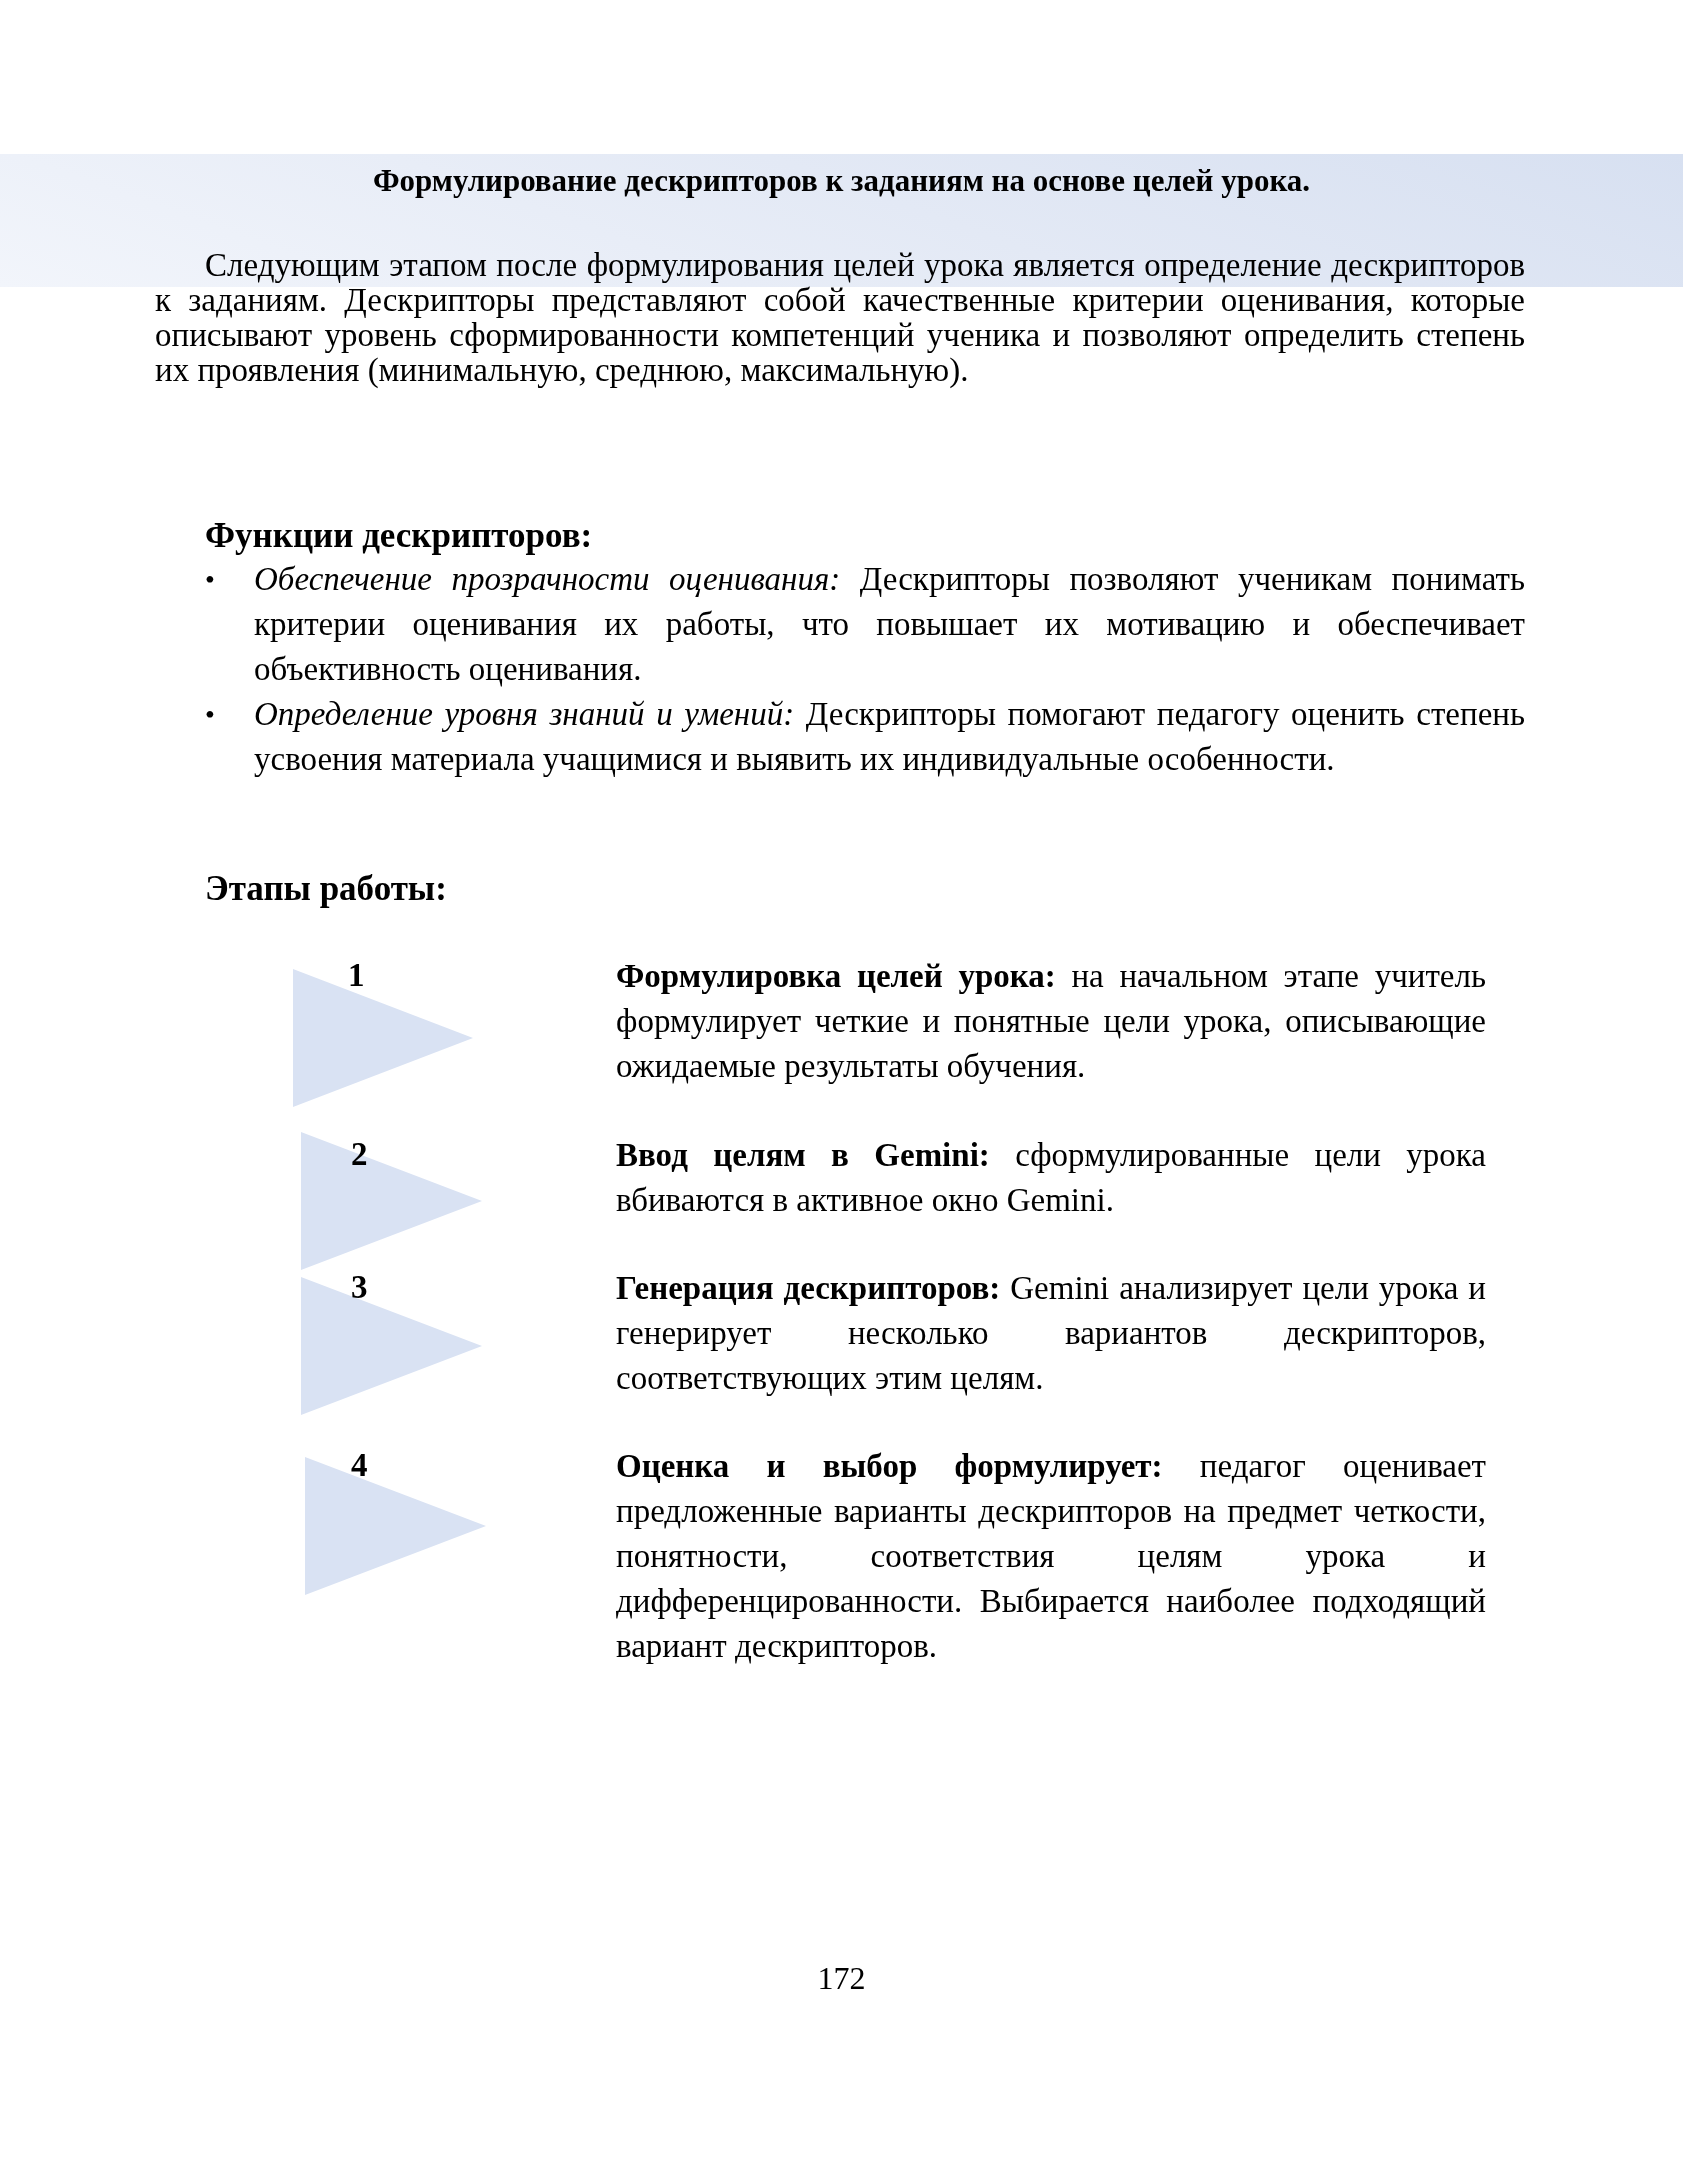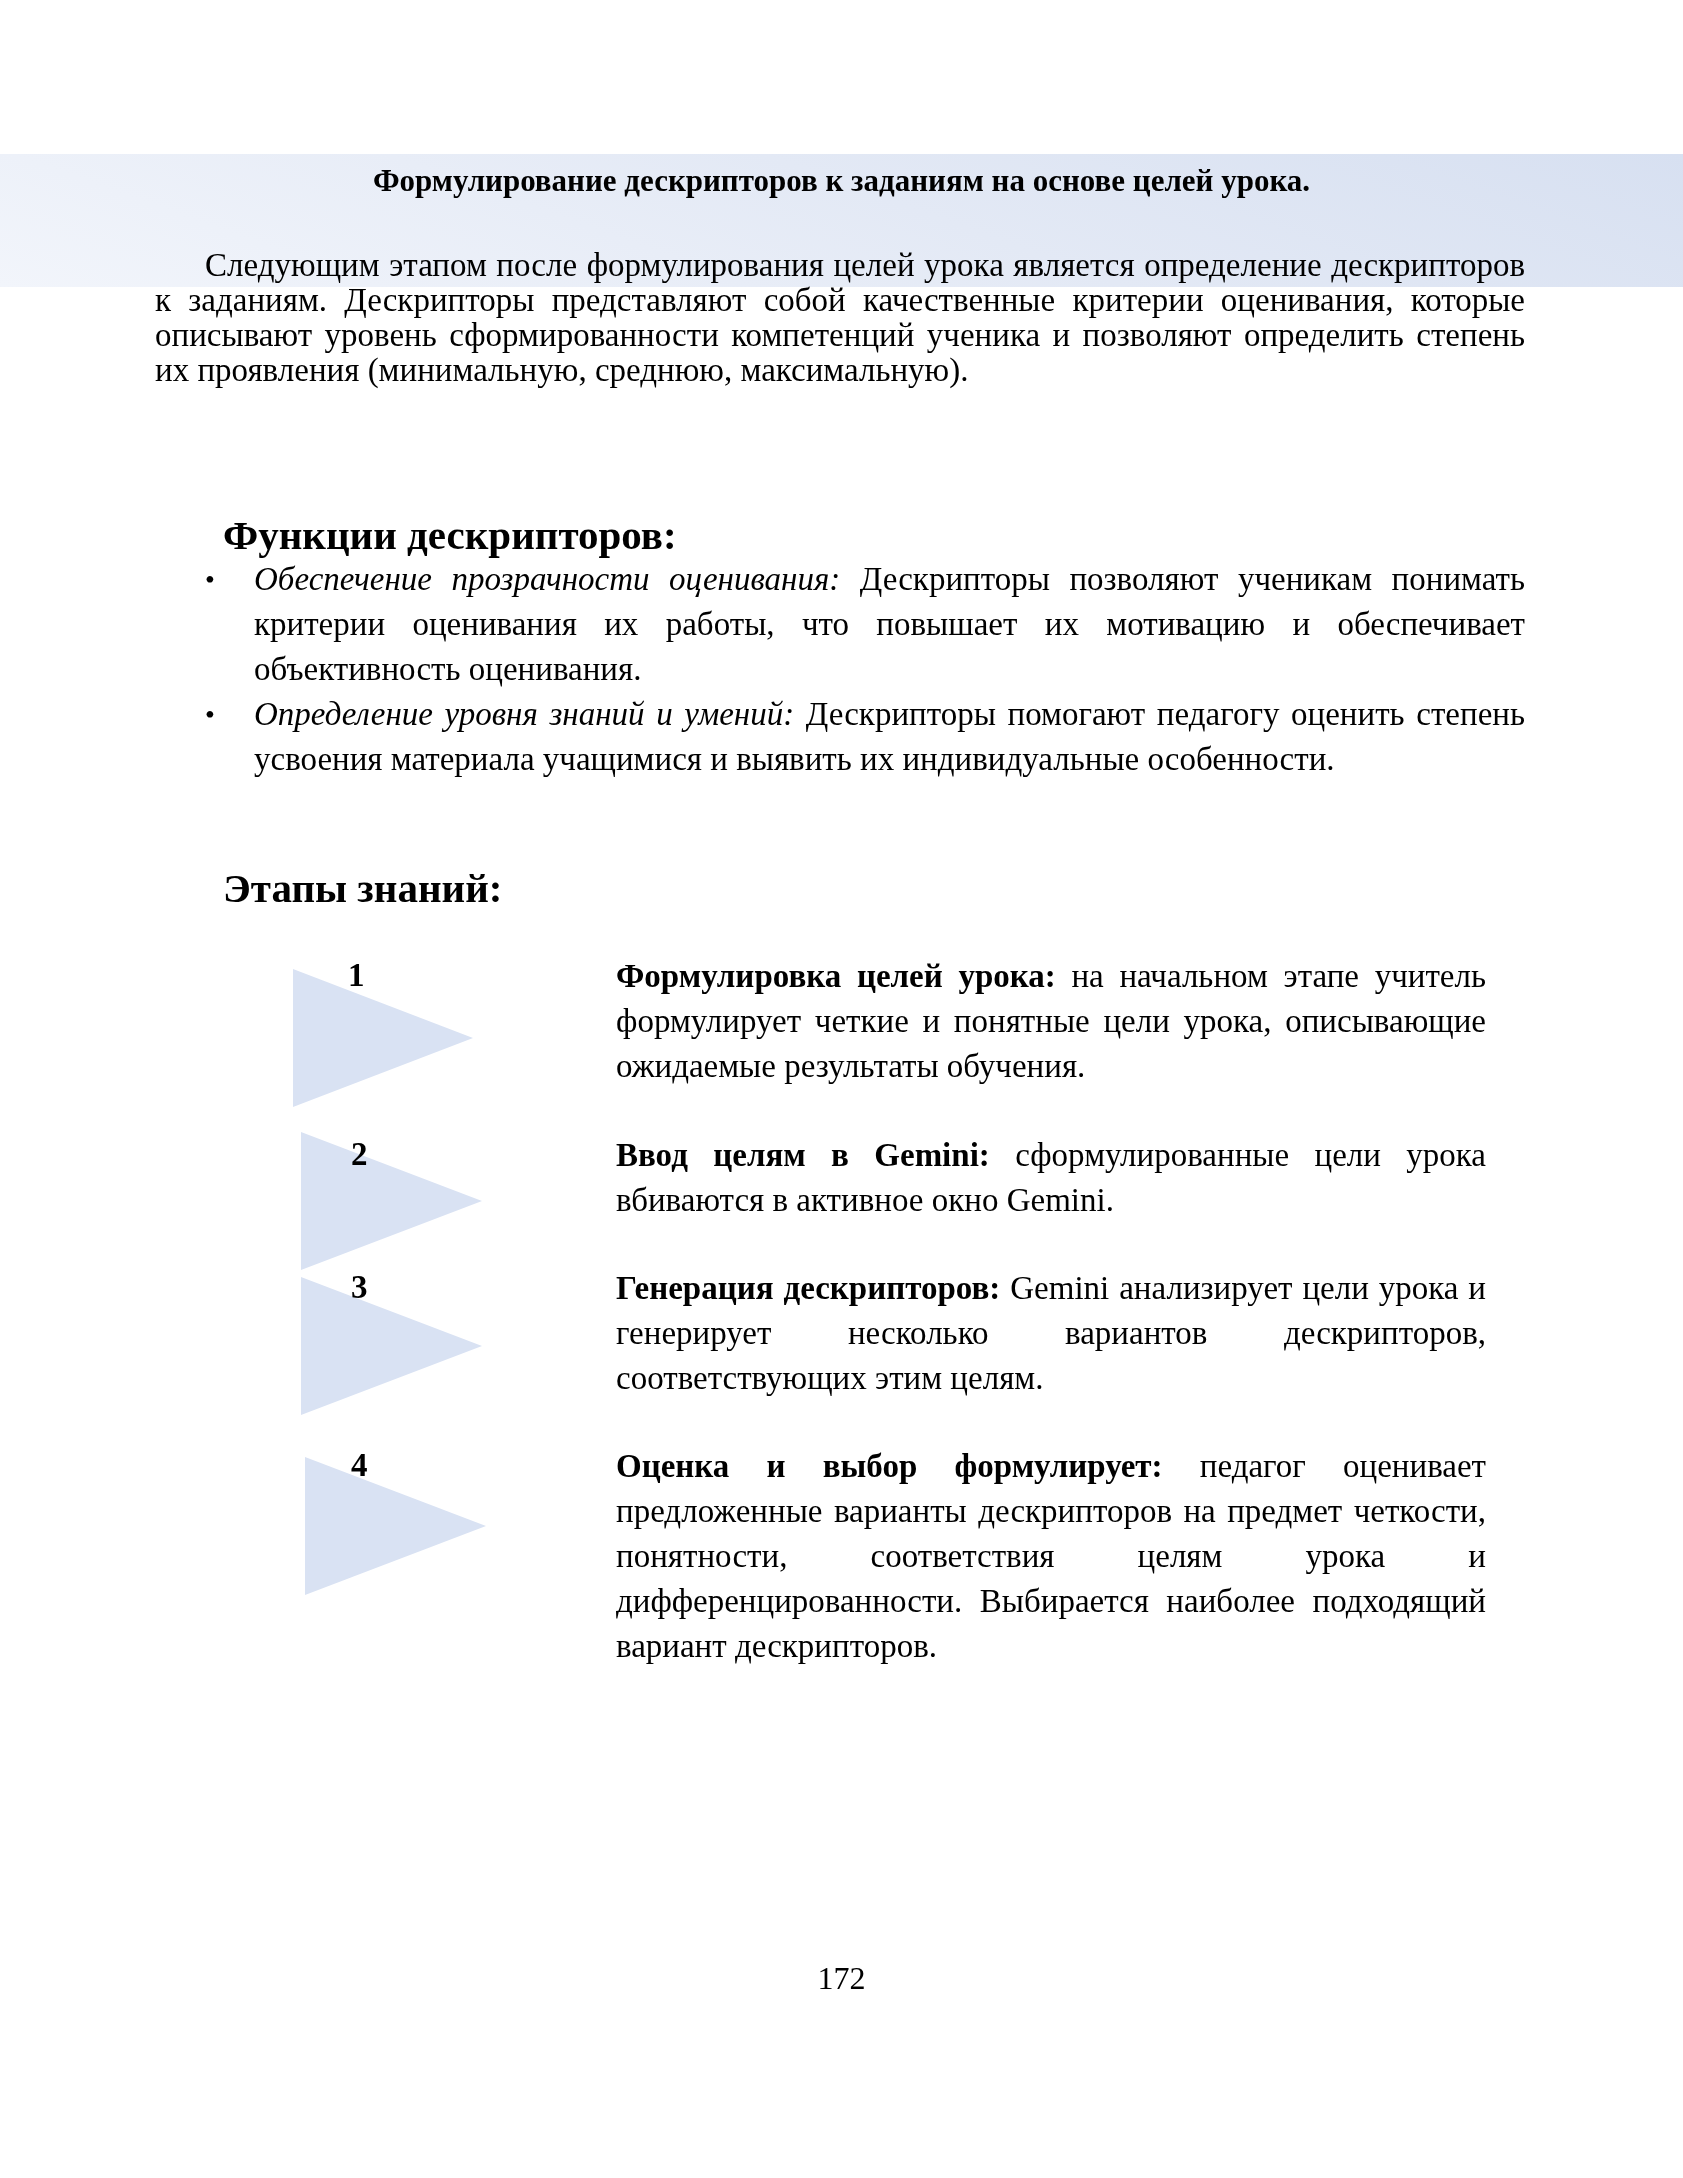--- a/index.html
+++ b/index.html
@@ -15,21 +15,21 @@
   .abs { position: absolute; }
   .title {
     left: 0; width: 1683px; top: 160px; text-align: center;
     font-weight: bold; font-size: 31px; line-height: 42px;
   }
   .para {
     left: 155px; width: 1370px; top: 248px;
     font-size: 33px; line-height: 35px; text-align: justify; text-align-last: left;
     text-indent: 50px;
   }
-  .h2 { font-weight: bold; font-size: 41px; line-height: 45px; left: 223px; }
+  .h2 { font-weight: bold; font-size: 35px; line-height: 45px; left: 205px; }
   .bullets { left: 155px; width: 1370px; top: 557px; margin: 0; padding: 0; list-style: none; }
   .bullets li {
     position: relative; padding-left: 99px; font-size: 33px; line-height: 45px;
     text-align: justify; text-align-last: left;
   }
   .bullet-dot {
     position: absolute; left: 50px; top: 0; font-size: 28px;
   }
   .bullets em { font-style: italic; }
   .steps { left: 0; top: 0; width: 1683px; height: 2178px; }
@@ -57,21 +57,21 @@
   <li>
     <span class="bullet-dot">•</span>
     <em>Обеспечение прозрачности оценивания:</em><span> Дескрипторы позволяют ученикам понимать критерии оценивания их работы, что повышает их мотивацию и обеспечивает объективность оценивания.</span>
   </li>
   <li>
     <span class="bullet-dot">•</span>
     <em>Определение уровня знаний и умений:</em><span> Дескрипторы помогают педагогу оценить степень усвоения материала учащимися и выявить их индивидуальные особенности.</span>
   </li>
 </ul>
 
-<div class="abs h2" style="top:866px;">Этапы знаний:</div>
+<div class="abs h2" style="top:866px;">Этапы работы:</div>
 
 <div class="abs steps">
 
   <div class="tri" style="left: 293px; top: 969px; border-width: 69px 0px 69px 180px; border-left-color: rgb(217, 226, 243);"></div>
   <div class="num" style="left:348px; top:953px;">1</div>
   <div class="step-text" style="top:954px;">
     <b>Формулировка целей урока:</b><span> на начальном этапе учитель формулирует четкие и понятные цели урока, описывающие ожидаемые результаты обучения.</span>
   </div>
 
   <div class="tri" style="left: 301px; top: 1132px; border-width: 69px 0px 69px 181px; border-left-color: rgb(217, 226, 243);"></div>

